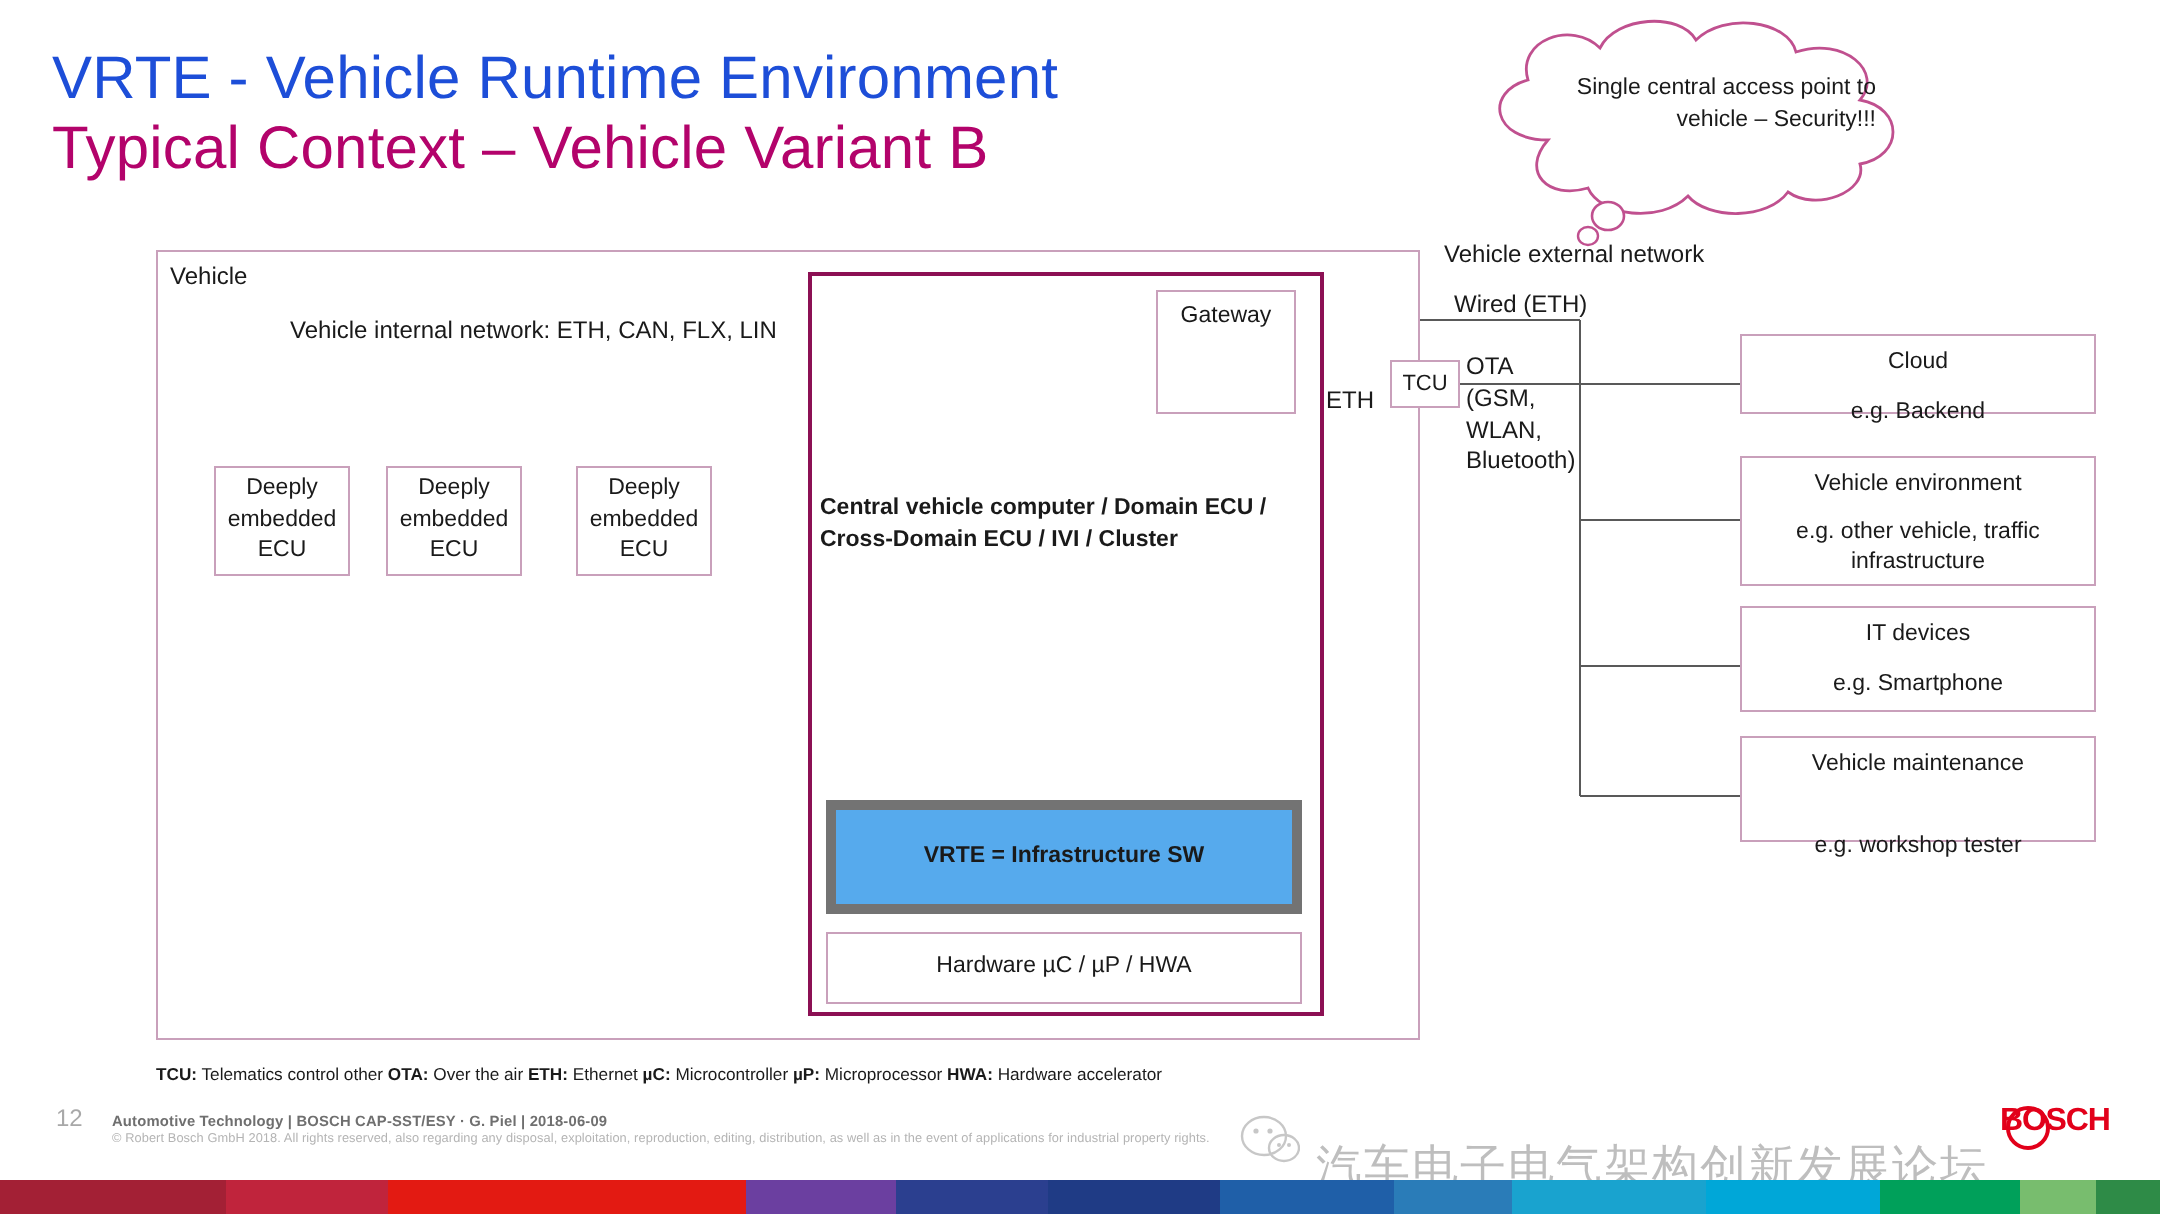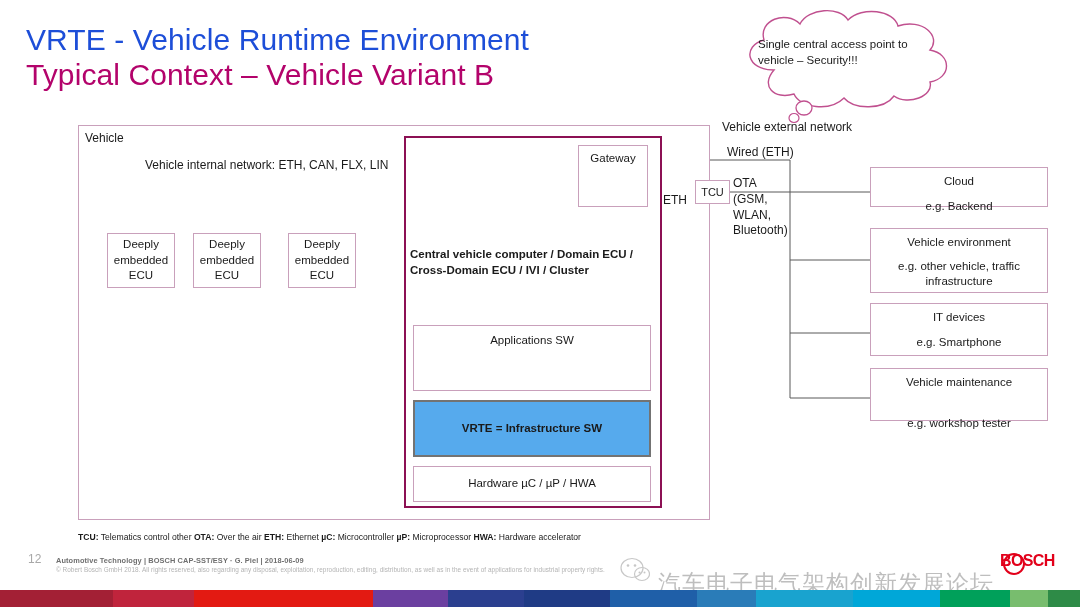--- a/index.html
+++ b/index.html
@@ -21,21 +21,21 @@
   #title-line2 {
     font-size: 30px; font-weight: 400; color: #b3036b;
     letter-spacing: 0.1px; line-height: 1.18;
   }
 
   
   #cloud-callout { position: absolute; left: 712px; top: 8px; width: 270px; height: 120px; }
   #cloud-callout svg { position: absolute; left: 0; top: 0; }
   #cloud-text {
     position: absolute; left: 46px; top: 28px; width: 180px;
-    text-align: left; font-size: 11.5px; line-height: 1.42; color: #1a1a1a;
+    text-align: right; font-size: 11.5px; line-height: 1.42; color: #1a1a1a;
   }
   #vehicle-external-label {
     position: absolute; left: 722px; top: 120px;
     font-size: 12px; color: #1a1a1a;
   }
 
   
   #diagram { position: absolute; left: 0; top: 0; width: 1080px; height: 540px; }
   #wires { position: absolute; left: 0; top: 0; }
 
@@ -78,21 +78,21 @@
   #central-computer-title {
     position: absolute; left: 410px; top: 246px; width: 246px;
     text-align: left; font-size: 11.5px; font-weight: bold;
     line-height: 1.42; color: #1a1a1a;
   }
 
   #gateway-box { left: 578px; top: 145px; width: 70px; height: 62px; align-items: flex-start; padding-top: 5px; }
   #apps-box { left: 413px; top: 325px; width: 238px; height: 66px; align-items: flex-start; padding-top: 7px; }
   #vrte-box {
     left: 413px; top: 400px; width: 238px; height: 57px;
-    background: #56aaed; border: 2px solid #737373;
+    background: #56aaed; border: 5px solid #737373;
     font-weight: bold; font-size: 11.5px;
   }
   #hardware-box { left: 413px; top: 466px; width: 238px; height: 36px; }
 
   #tcu-box { left: 695px; top: 180px; width: 35px; height: 24px; font-size: 11px; }
 
   
   .ext-box {
     position: absolute; left: 870px; width: 178px;
     border: 1px solid #c9a0bb; background: #ffffff;
@@ -215,21 +215,20 @@
   <div id="internal-network-label">Vehicle internal network: ETH, CAN, FLX, LIN</div>
 
   <div class="box ecu" id="ecu-1">Deeply embedded ECU</div>
   <div class="box ecu" id="ecu-2">Deeply embedded ECU</div>
   <div class="box ecu" id="ecu-3">Deeply embedded ECU</div>
 
   <div id="central-computer"></div>
   <div id="central-computer-title">Central vehicle computer / Domain ECU / Cross-Domain ECU / IVI / Cluster</div>
 
   <div class="box" id="gateway-box">Gateway</div>
-  <div class="box" id="apps-box">Applications SW</div>
   <div class="box" id="vrte-box">VRTE = Infrastructure SW</div>
   <div class="box" id="hardware-box">Hardware µC / µP / HWA</div>
 
   <div class="box" id="tcu-box">TCU</div>
 
   <div class="edge-label" id="label-eth">ETH</div>
   <div class="edge-label" id="label-wired">Wired (ETH)</div>
   <div class="edge-label" id="label-ota">OTA (GSM, WLAN, Bluetooth)</div>
 
   <div class="ext-box" id="ext-cloud">

